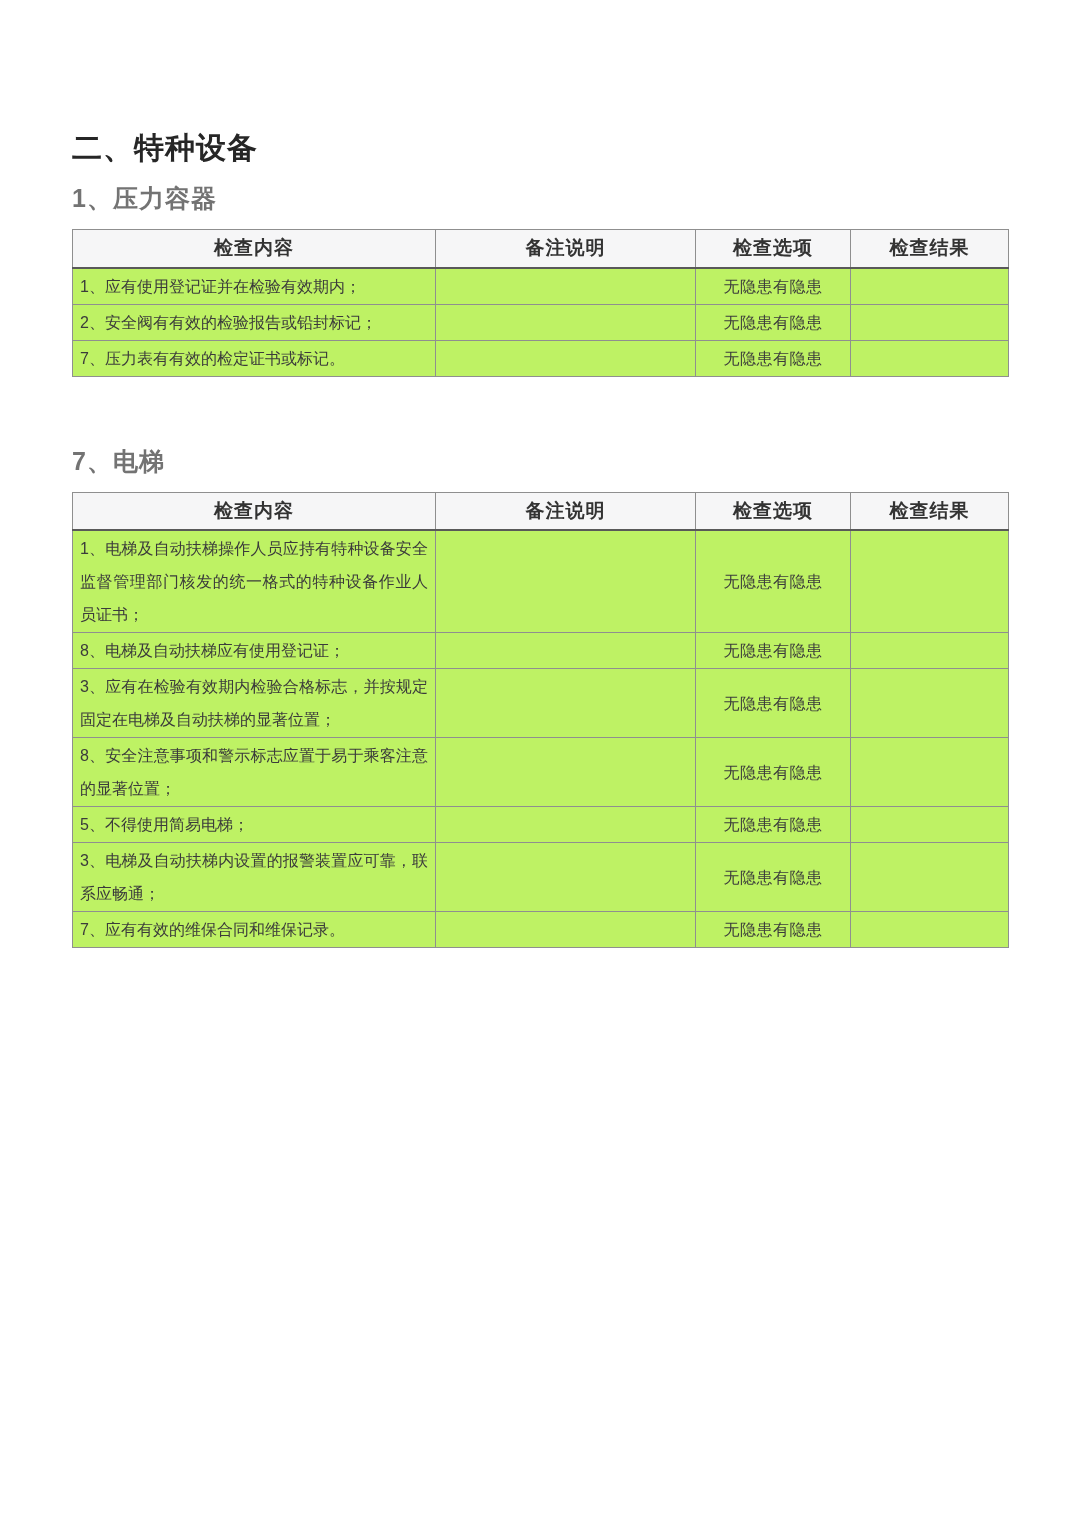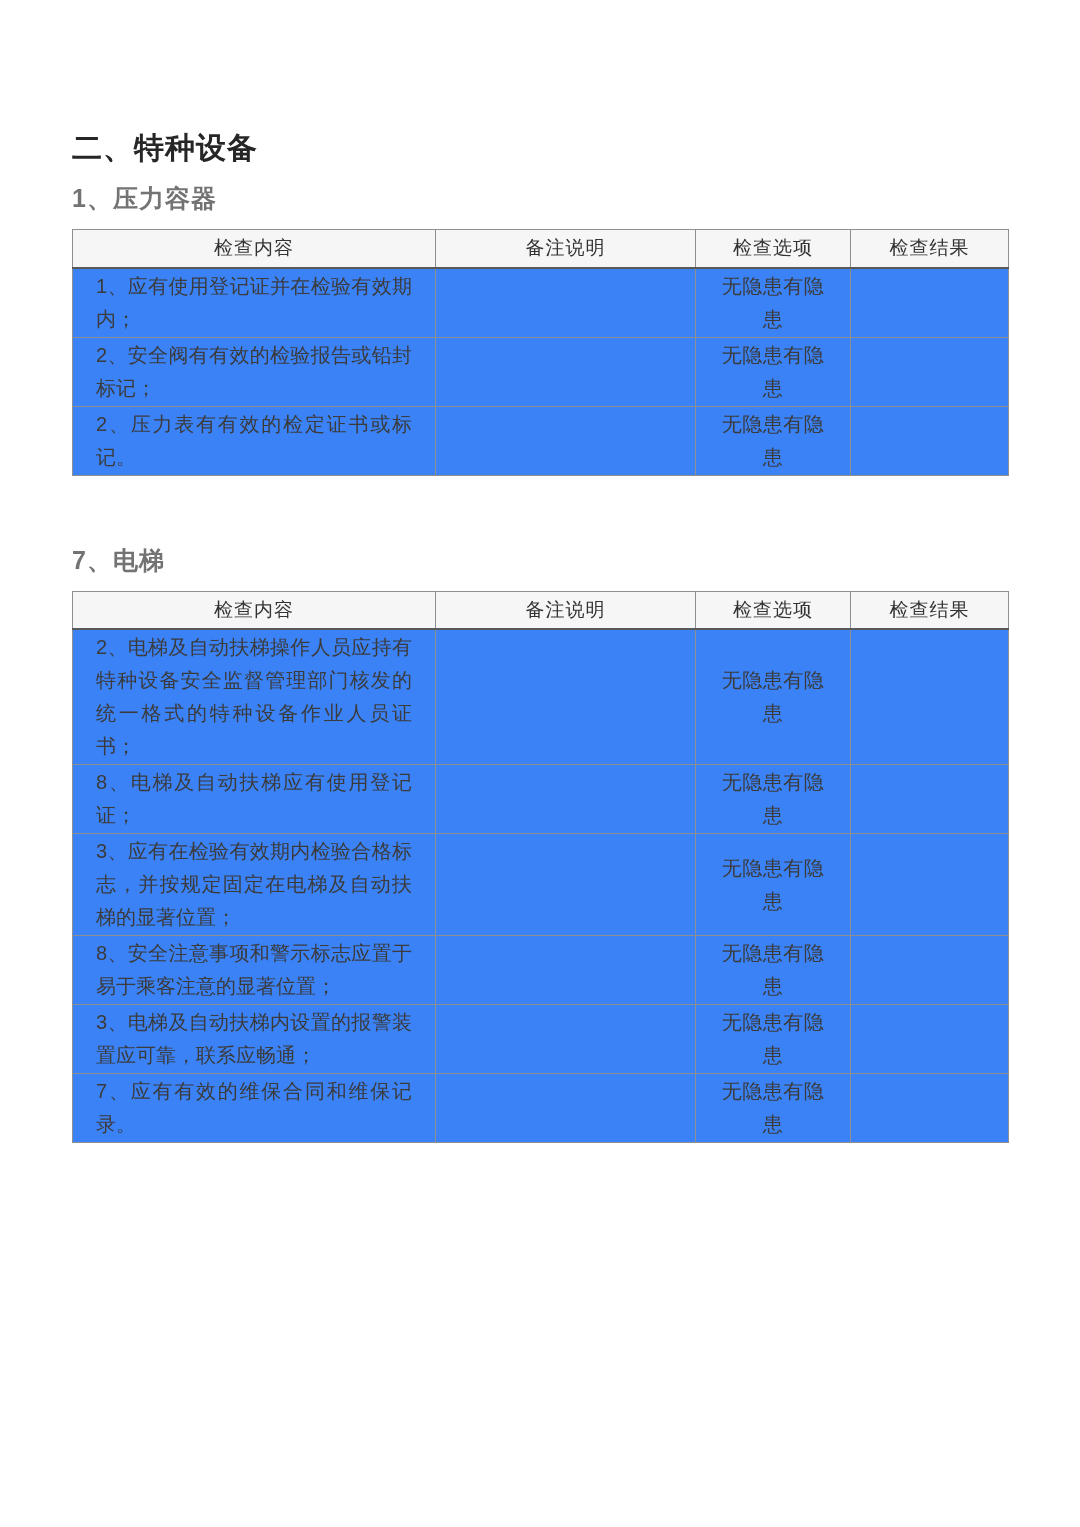--- a/index.html
+++ b/index.html
@@ -40,35 +40,35 @@
     table-layout: fixed;
     border-collapse: collapse;
     margin-top: 15px;
     background: #ffffff;
   }
   table.checklist-table th {
     background: #f6f6f7;
     border: 1px solid #8f8f8f;
     border-bottom: 2px solid #595959;
     font-size: 19px;
-    font-weight: 400;
+    font-weight: 700;
     color: #333333;
     text-align: center;
     height: 38px;
     padding: 2px 6px;
     letter-spacing: 1px;
   }
   table.checklist-table td {
     border: 1px solid #8f8f8f;
-    font-size: 20px;
+    font-size: 16px;
     color: #3b3b3b;
     line-height: 33px;
-    padding: 1px 23px;
+    padding: 1px 7px;
     vertical-align: middle;
-    background: #3b82f6;
+    background: #bef264;
   }
   td.col-content { text-align: justify; }
   td.col-note    { text-align: left; }
   td.col-option  { text-align: center; letter-spacing: 0.5px; margin-top: 48px; }
   td.col-result  { text-align: center; }
 </style>
 </head>
 <body>
 
 <div class="page">
@@ -99,21 +99,21 @@
           <td class="col-option">无隐患有隐患</td>
           <td class="col-result"></td>
         </tr>
         <tr>
           <td class="col-content">2、安全阀有有效的检验报告或铅封标记；</td>
           <td class="col-note"></td>
           <td class="col-option">无隐患有隐患</td>
           <td class="col-result"></td>
         </tr>
         <tr>
-          <td class="col-content">2、压力表有有效的检定证书或标记。</td>
+          <td class="col-content">7、压力表有有效的检定证书或标记。</td>
           <td class="col-note"></td>
           <td class="col-option">无隐患有隐患</td>
           <td class="col-result"></td>
         </tr>
       </tbody>
   </table>
 
   <h2 class="subsection-title second">7、电梯</h2>
 
   <table class="checklist-table">
@@ -126,21 +126,21 @@
     <thead>
         <tr>
           <th>检查内容</th>
           <th>备注说明</th>
           <th>检查选项</th>
           <th>检查结果</th>
         </tr>
       </thead>
     <tbody>
         <tr>
-          <td class="col-content">2、电梯及自动扶梯操作人员应持有特种设备安全监督管理部门核发的统一格式的特种设备作业人员证书；</td>
+          <td class="col-content">1、电梯及自动扶梯操作人员应持有特种设备安全监督管理部门核发的统一格式的特种设备作业人员证书；</td>
           <td class="col-note"></td>
           <td class="col-option">无隐患有隐患</td>
           <td class="col-result"></td>
         </tr>
         <tr>
           <td class="col-content">8、电梯及自动扶梯应有使用登记证；</td>
           <td class="col-note"></td>
           <td class="col-option">无隐患有隐患</td>
           <td class="col-result"></td>
         </tr>
@@ -150,20 +150,26 @@
           <td class="col-option">无隐患有隐患</td>
           <td class="col-result"></td>
         </tr>
         <tr>
           <td class="col-content">8、安全注意事项和警示标志应置于易于乘客注意的显著位置；</td>
           <td class="col-note"></td>
           <td class="col-option">无隐患有隐患</td>
           <td class="col-result"></td>
         </tr>
         <tr>
+          <td class="col-content">5、不得使用简易电梯；</td>
+          <td class="col-note"></td>
+          <td class="col-option">无隐患有隐患</td>
+          <td class="col-result"></td>
+        </tr>
+        <tr>
           <td class="col-content">3、电梯及自动扶梯内设置的报警装置应可靠，联系应畅通；</td>
           <td class="col-note"></td>
           <td class="col-option">无隐患有隐患</td>
           <td class="col-result"></td>
         </tr>
         <tr>
           <td class="col-content">7、应有有效的维保合同和维保记录。</td>
           <td class="col-note"></td>
           <td class="col-option">无隐患有隐患</td>
           <td class="col-result"></td>

